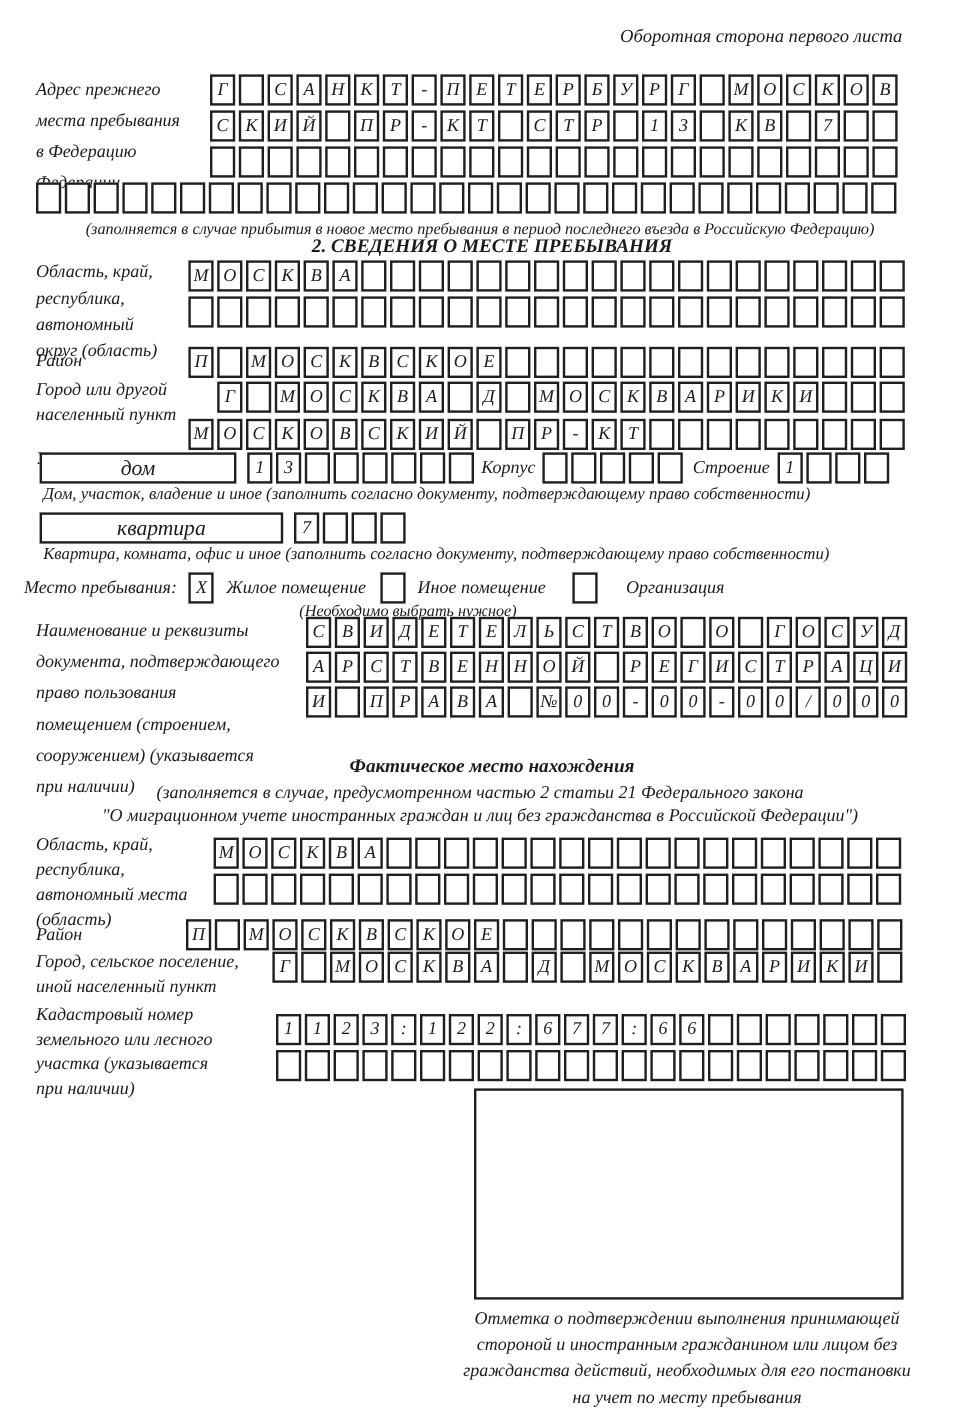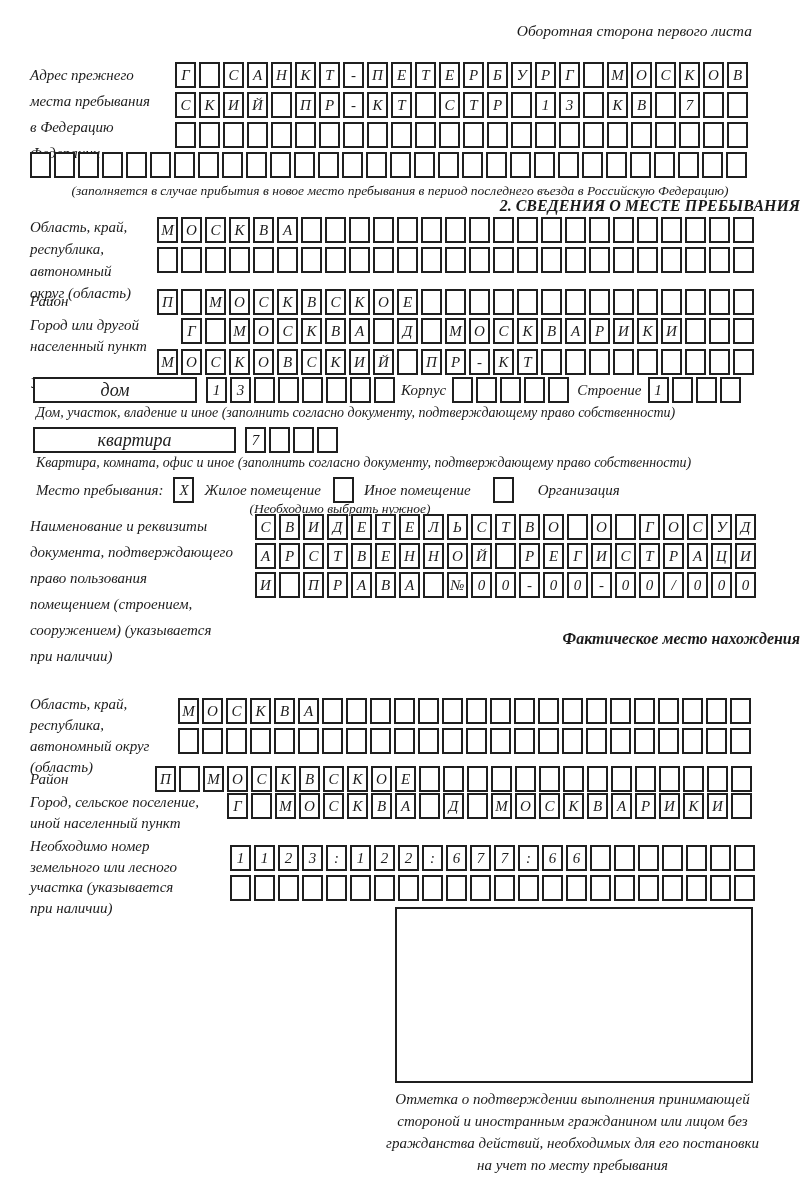--- a/index.html
+++ b/index.html
@@ -14,21 +14,21 @@
   .cells { display:flex; gap:3px; }
   .cell {
     flex:0 0 21px; width:21px; height:26px;
     border:2px solid #1f1f1f; background:#fff;
     display:flex; align-items:center; justify-content:center;
     font-size:15px; line-height:1;
   }
   .rows { display:flex; flex-direction:column; gap:4px; }
   .label { font-size:15px; }
   .lines div { font-size:15px; }
-  .heading { font-weight:bold; font-size:16px; text-align:right;padding-left:20px; }
+  .heading { font-weight:bold; font-size:16px; text-align:center;padding-left:20px; }
   .note { font-size:13.5px; text-align:center; }
   .caption { font-size:14px; }
   .widebox {
     border:2px solid #1f1f1f; height:26px; background:#fff;
     display:flex; align-items:center; justify-content:center; font-size:18px;
   }
   .corner { font-size:15.5px; }
   .inline-label { font-size:15px; line-height:26px; white-space:nowrap; }
   .stamp-box { border:2px solid #1f1f1f; background:#fff; }
   .stamp-caption { font-size:14.5px; line-height:22px; text-align:center; }
@@ -348,21 +348,21 @@
     <div class="widebox" style="width:203px;">квартира</div>
     <div class="cells" style="margin-left:9px;">
         <span class="cell">7</span>
         <span class="cell"></span>
         <span class="cell"></span>
         <span class="cell"></span>
       </div>
   </div>
   <div class="abs caption" style="left:36px; top:455px;">Квартира, комната, офис и иное (заполнить согласно документу, подтверждающему право собственности)</div>
 
-  <div class="abs" style="left:36px; top:477px; display:flex; align-items:flex-end;">
+  <div class="abs" style="left:20px; top:477px; display:flex; align-items:flex-end;">
     <div class="inline-label">Место пребывания:</div>
     <div class="cells" style="margin-left:10px;">
         <span class="cell">X</span>
       </div>
     <div class="inline-label" style="margin-left:10px;">Жилое помещение</div>
     <div class="cells" style="margin-left:12px;">
         <span class="cell"></span>
       </div>
     <div class="inline-label" style="margin-left:10px;">Иное помещение</div>
     <div class="cells" style="margin-left:22px;">
@@ -446,25 +446,29 @@
         <span class="cell">0</span>
         <span class="cell">0</span>
         <span class="cell">/</span>
         <span class="cell">0</span>
         <span class="cell">0</span>
         <span class="cell">0</span>
       </div>
   </div>
 
   <div class="abs heading" style="left:0; top:630px; width:800px;">Фактическое место нахождения</div>
+  <div class="abs lines note" style="left:0; top:652px; width:800px; line-height:19px; font-size:13.5px;">
+      <div>(заполняется в случае, предусмотренном частью 2 статьи 21 Федерального закона</div>
+      <div>"О миграционном учете иностранных граждан и лиц без гражданства в Российской Федерации")</div>
+    </div>
 
   <div class="abs lines" style="left:30px; top:694px; line-height:21px;">
       <div>Область, край,</div>
       <div>республика,</div>
-      <div>автономный округ</div>
+      <div>автономный места</div>
       <div>(область)</div>
     </div>
   <div class="abs rows" style="left:178px; top:698px;">
     <div class="cells">
         <span class="cell">М</span>
         <span class="cell">О</span>
         <span class="cell">С</span>
         <span class="cell">К</span>
         <span class="cell">В</span>
         <span class="cell">А</span>
@@ -567,21 +571,21 @@
       <span class="cell">В</span>
       <span class="cell">А</span>
       <span class="cell">Р</span>
       <span class="cell">И</span>
       <span class="cell">К</span>
       <span class="cell">И</span>
       <span class="cell"></span>
     </div>
 
   <div class="abs lines" style="left:30px; top:836px; line-height:20.5px;">
-      <div>Необходимо номер</div>
+      <div>Кадастровый номер</div>
       <div>земельного или лесного</div>
       <div>участка (указывается</div>
       <div>при наличии)</div>
     </div>
   <div class="abs rows" style="left:230px; top:845px;">
     <div class="cells">
         <span class="cell">1</span>
         <span class="cell">1</span>
         <span class="cell">2</span>
         <span class="cell">3</span>

